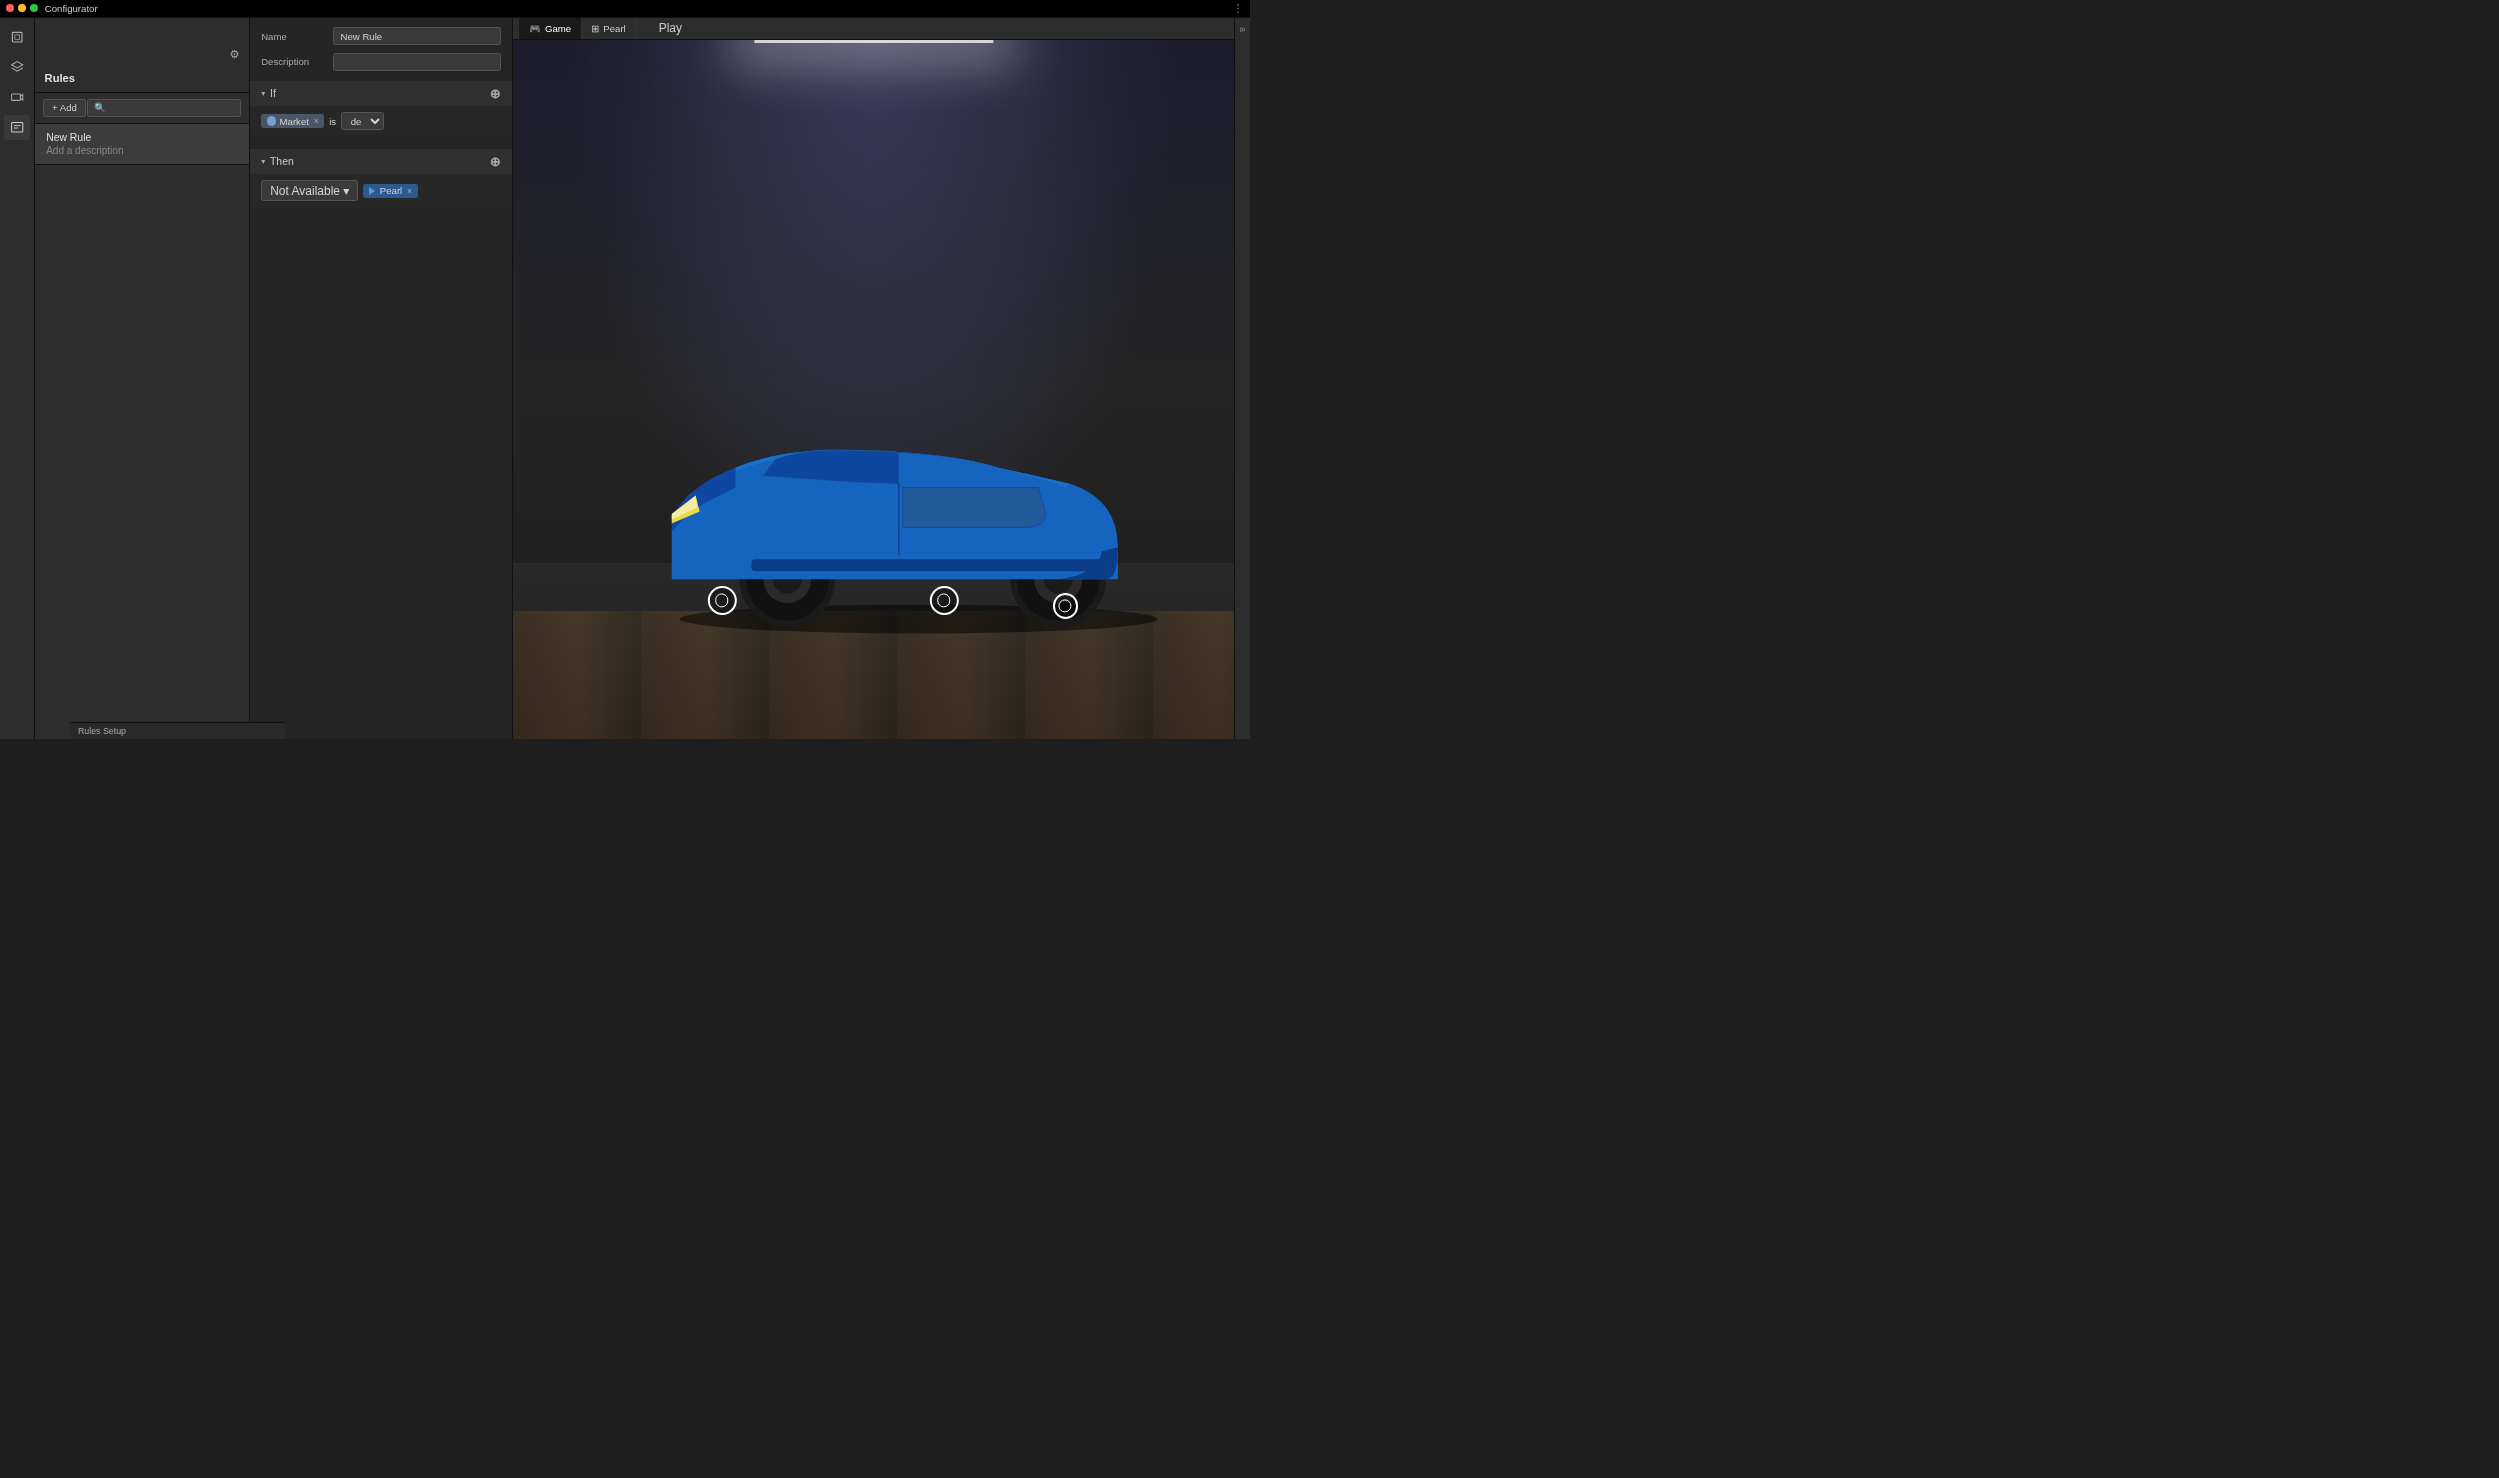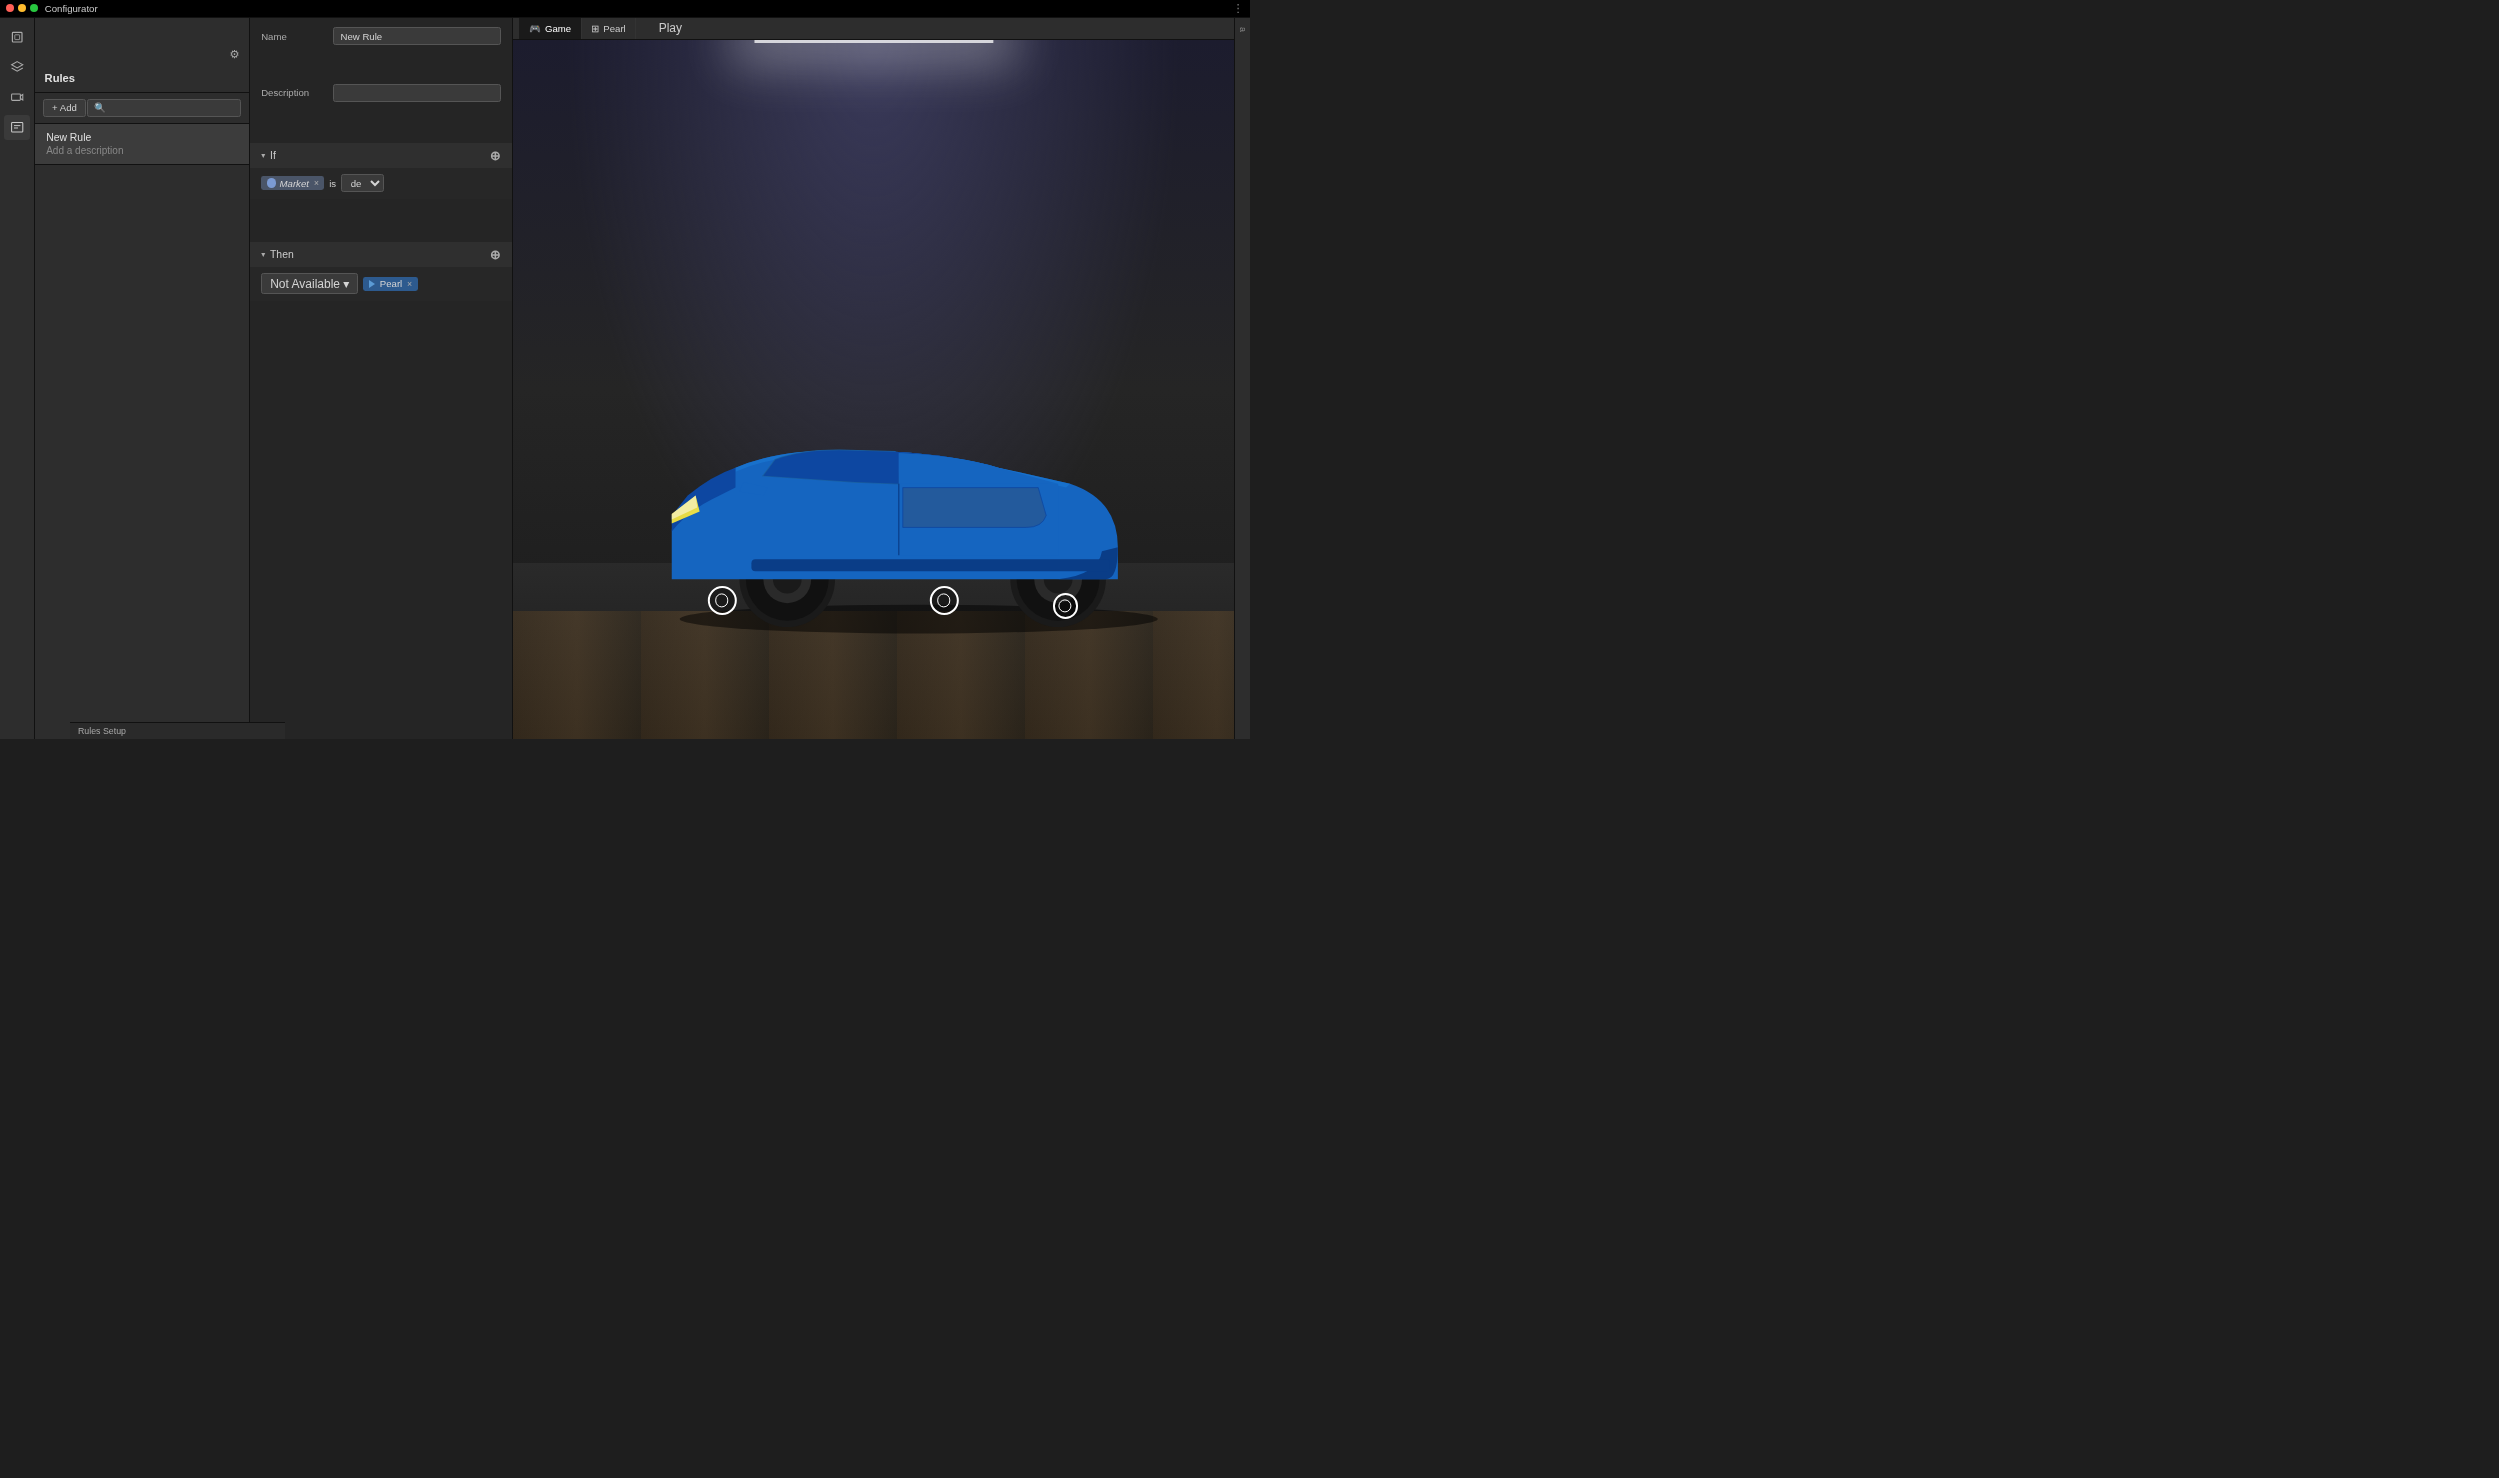--- a/index.html
+++ b/index.html
@@ -148,21 +148,20 @@
     }
 
     
     .rule-editor {
       width: 263px;
       background: #252525;
       border-right: 0.8px solid #111;
       display: flex;
       flex-direction: column;
       padding: 0;
-      gap: 31px;
     }
     .field-row {
       display: flex;
       align-items: center;
       padding: 4px 11.2px;
       gap: 8px;
     }
     .field-label {
       width: 64px;
       color: #aaa;
@@ -215,21 +214,20 @@
     }
     .tag {
       display: inline-flex;
       align-items: center;
       gap: 3.2px;
       background: #4a5568;
       color: #d4d4d4;
       border-radius: 2.4px;
       padding: 1.6px 5.6px;
       font-size: 9.6px;
-      font-style: italic;
     }
     .tag-icon {
       width: 9.6px; height: 9.6px;
       background: #7b9bd4;
       border-radius: 50%;
       display: inline-block;
     }
     .tag-close {
       cursor: pointer;
       color: #aaa;

